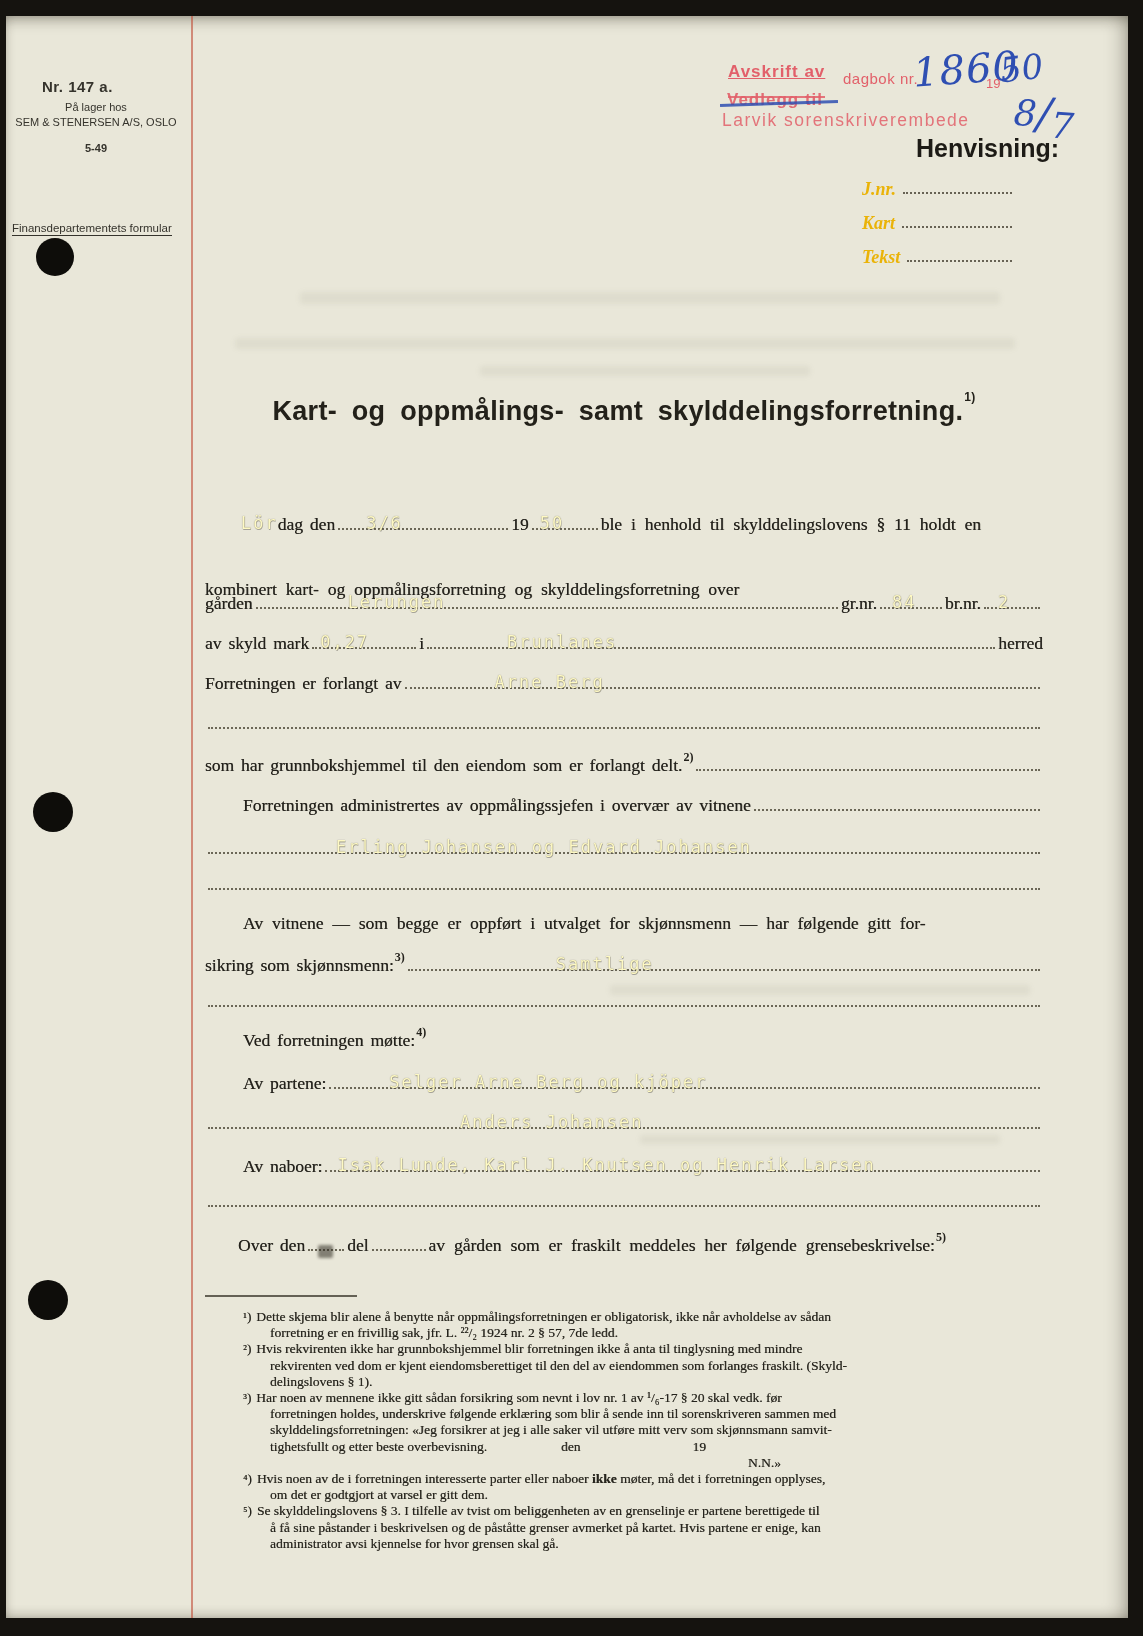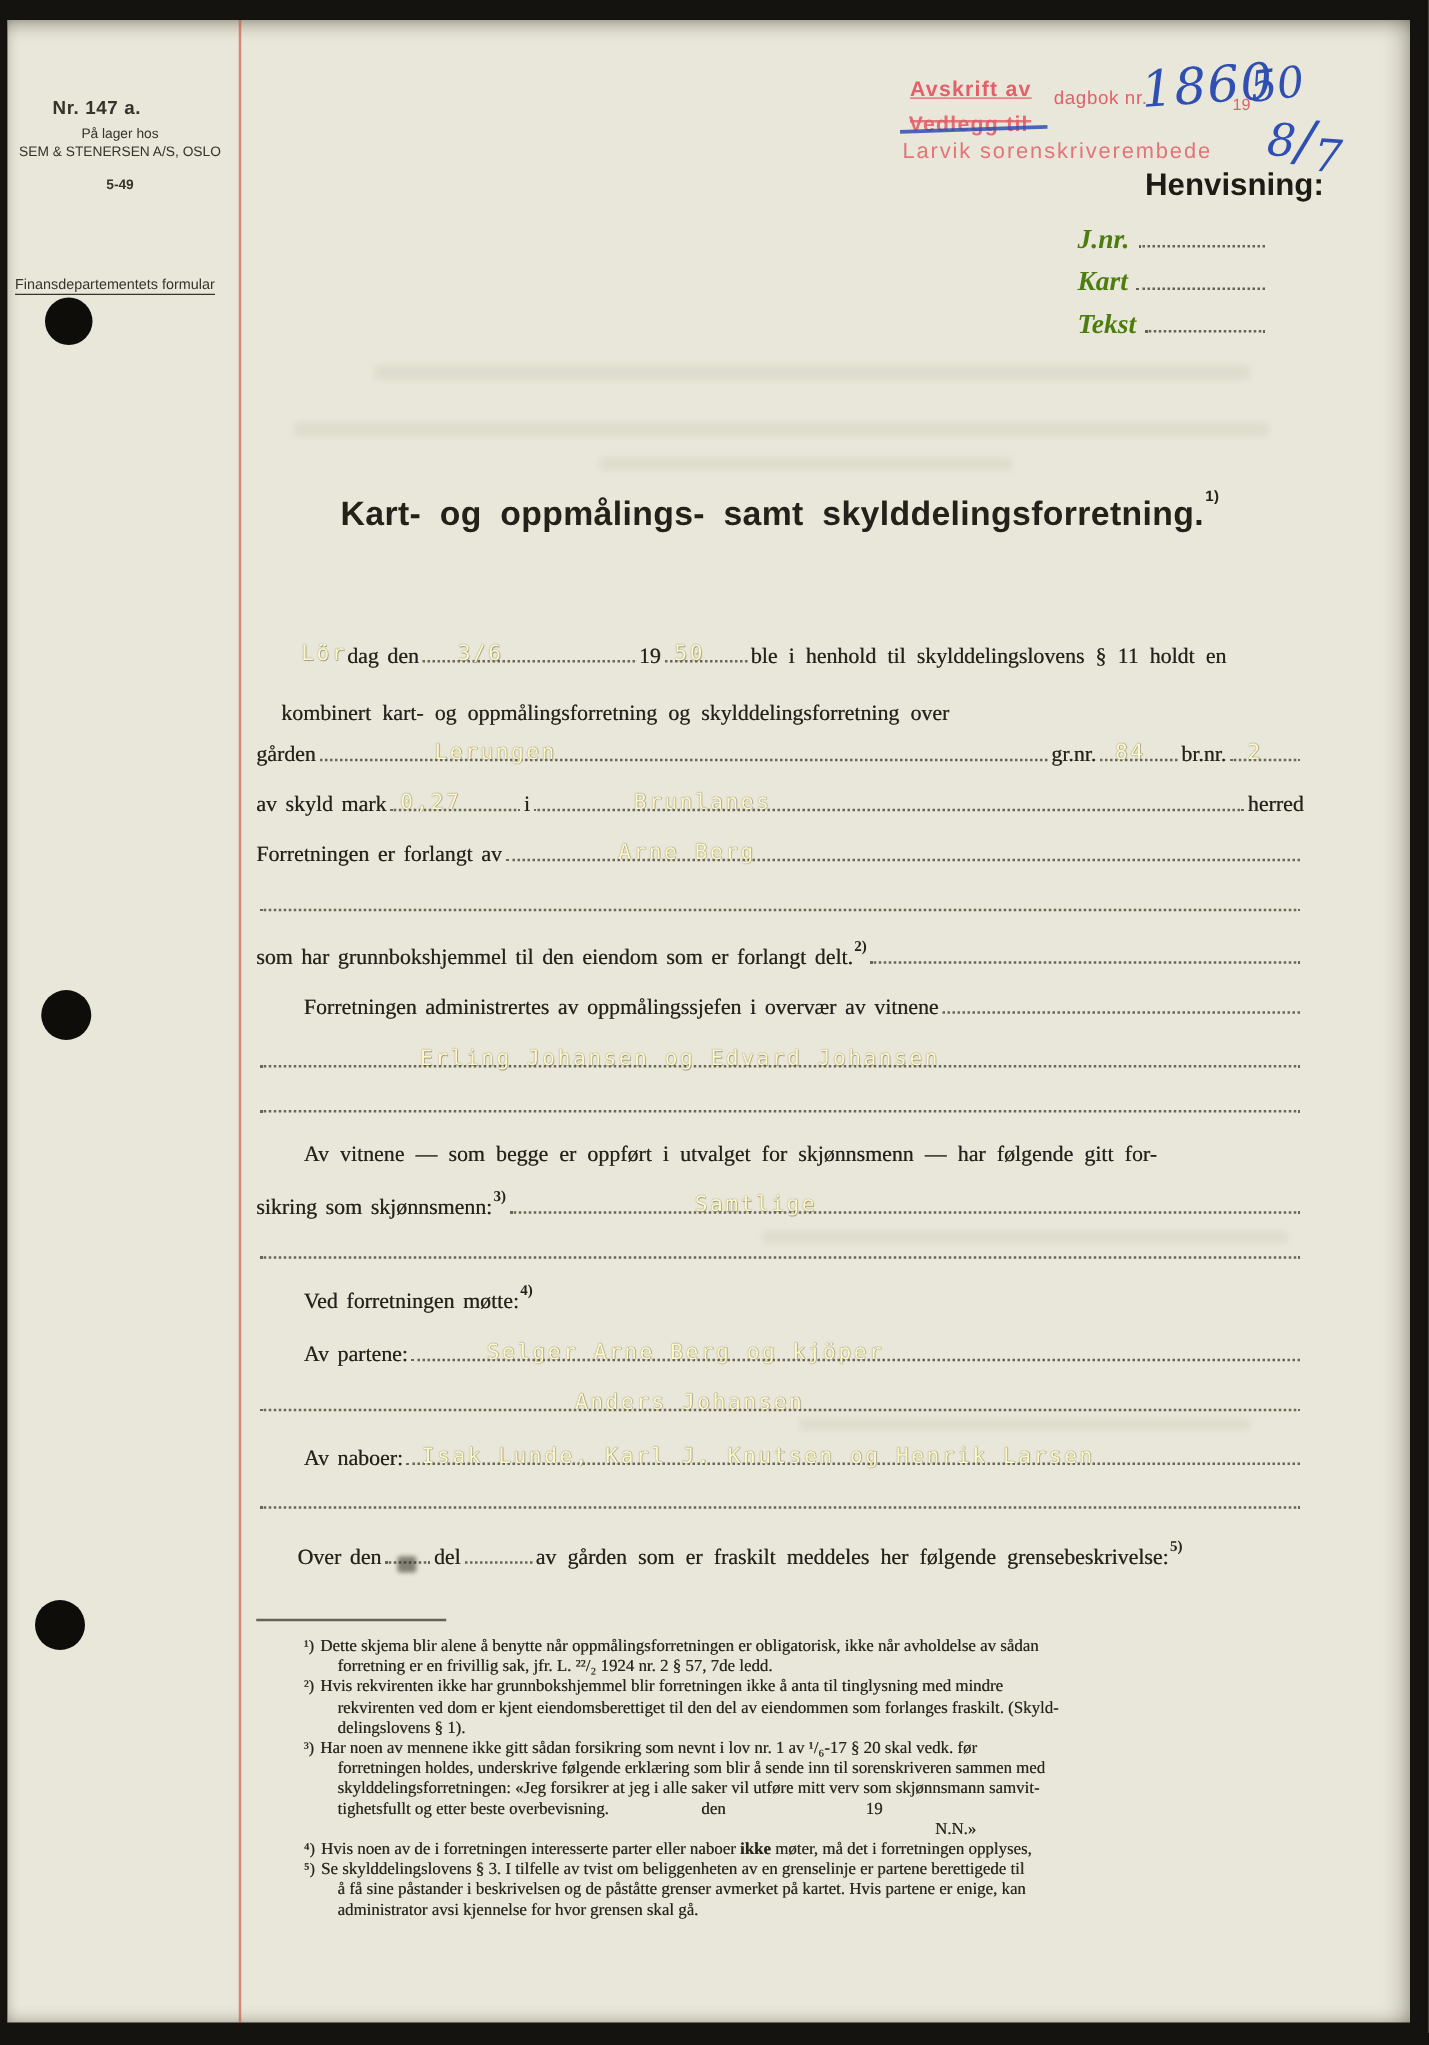--- a/index.html
+++ b/index.html
@@ -38,21 +38,21 @@
   .s-year19{left:986px;top:76px;font-size:13px;}
   .strike{position:absolute;left:720px;top:102px;width:118px;height:0;border-top:3px solid rgba(47,79,178,.85);transform:rotate(-2deg);}
   .hand{position:absolute;color:#2f4fb2;font-family:"DejaVu Serif",serif;font-style:italic;}
   .h-1860{left:913px;top:46px;font-size:40px;transform:rotate(-4deg);letter-spacing:1px;}
   .h-50{left:1000px;top:48px;font-size:34px;transform:rotate(-7deg);}
   .h-87{left:1014px;top:86px;font-size:36px;transform:rotate(4deg);}
   .h-87 .lo{position:relative;top:10px;}
   .h-87 .sl{font-size:44px;position:relative;top:2px;}
   .henv{position:absolute;left:916px;top:134px;font-family:"Liberation Sans",sans-serif;font-weight:bold;font-size:25px;color:#1d1b16;}
   .hrow{position:absolute;left:862px;width:150px;display:flex;align-items:flex-end;}
-  .hlabel{font-style:italic;font-weight:bold;font-size:22px;color:#4d7c0f;line-height:1;}
+  .hlabel{font-style:italic;font-weight:bold;font-size:18px;color:#eab308;line-height:1;}
   .hdots{flex:1;border-bottom:2px dotted rgba(70,65,50,.8);margin:0 0 4px 7px;height:2px;}
 
   
   .title{
     position:absolute;left:205px;top:396px;width:838px;text-align:center;
     font-family:"Liberation Sans",sans-serif;font-weight:bold;font-size:27px;
     color:#23211a;word-spacing:7px;letter-spacing:.3px;
   }
   sup.ref{font-size:12px;position:relative;top:-9px;margin-left:1px;font-weight:bold;}
 
@@ -149,21 +149,21 @@
   <span class="fill" style="flex:0 0 170px;">
       <span class="typed" style="padding-left:28px;text-align:center;">3/6</span>
     </span>
   <span class="print">19</span>
   <span class="fill" style="flex:0 0 66px;">
       <span class="typed" style="padding-left:8px;">50</span>
     </span>
   <span class="print ws">ble i henhold til skylddelingslovens § 11 holdt en</span>
 </div>
 
-<div class="line" style="top:553px;margin-left:20px;">
+<div class="line" style="top:572px;">
   <span class="print ws">kombinert kart- og oppmålingsforretning og skylddelingsforretning over</span>
 </div>
 
 <div class="line" style="top:586px;">
   <span class="print">gården</span>
   <span class="fill">
       <span class="typed" style="padding-left:92px;margin-top:24px;">Lerungen</span>
     </span>
   <span class="print">gr.nr.</span>
   <span class="fill" style="flex:0 0 62px;">
@@ -287,17 +287,18 @@
   <div class="fnline cont">forretningen holdes, underskrive følgende erklæring som blir å sende inn til sorenskriveren sammen med</div>
   <div class="fnline cont">skylddelingsforretningen:  «Jeg forsikrer at jeg i alle saker vil utføre mitt verv som skjønnsmann samvit-</div>
   <div class="fnline cont flexline">
     <span>tighetsfullt og etter beste overbevisning.</span>
     <span class="g1">den</span>
     <span class="g2">19</span>
   </div>
   <div class="fnline nn">N.N.»</div>
 
   <div class="fnline"><span class="fnmark">⁴)</span><span>Hvis noen av de i forretningen interesserte parter eller naboer</span> <span class="fnb">ikke</span> <span>møter, må det i forretningen opplyses,</span></div>
+  <div class="fnline cont">om det er godtgjort at varsel er gitt dem.</div>
 
   <div class="fnline"><span class="fnmark">⁵)</span><span>Se skylddelingslovens § 3.  I tilfelle av tvist om beliggenheten av en grenselinje er partene berettigede til</span></div>
   <div class="fnline cont">å få sine påstander i beskrivelsen og de påståtte grenser avmerket på kartet.  Hvis partene er enige, kan</div>
   <div class="fnline cont">administrator avsi kjennelse for hvor grensen skal gå.</div>
 </div>
 
 </body></html>

